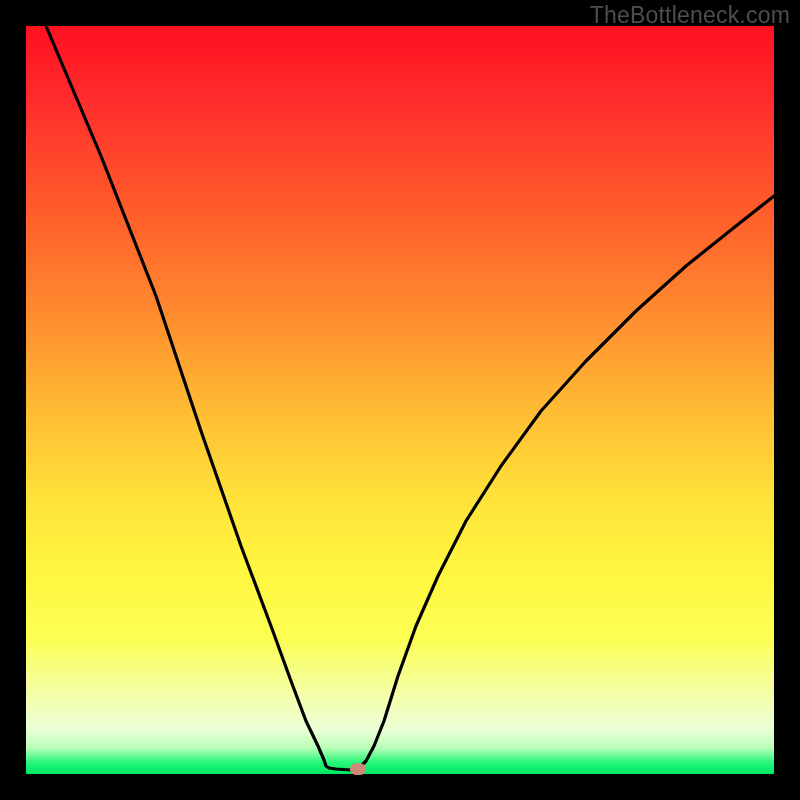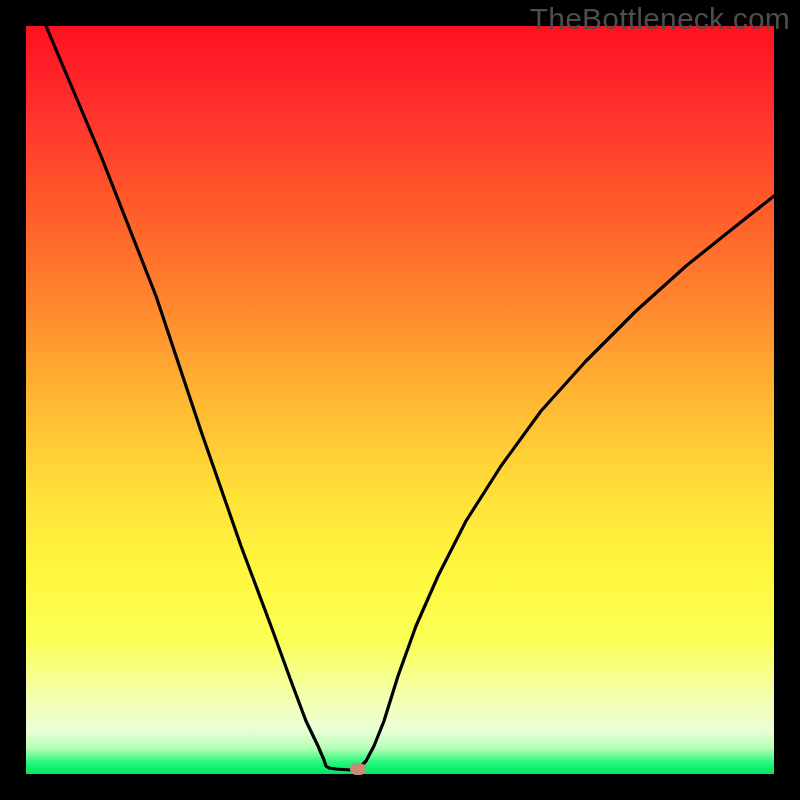--- a/index.html
+++ b/index.html
@@ -15,21 +15,21 @@
     position: relative;
     width: 800px;
     height: 800px;
     background: #000;
   }
   .watermark {
     position: absolute;
     top: 2px;
     right: 10px;
     color: #4e4e4e;
-    font-size: 30px;
+    font-size: 23px;
     font-weight: 400;
     letter-spacing: 0.2px;
     z-index: 5;
     user-select: none;
   }
   .plot-frame {
     position: absolute;
     left: 26px;
     top: 26px;
     width: 748px;

